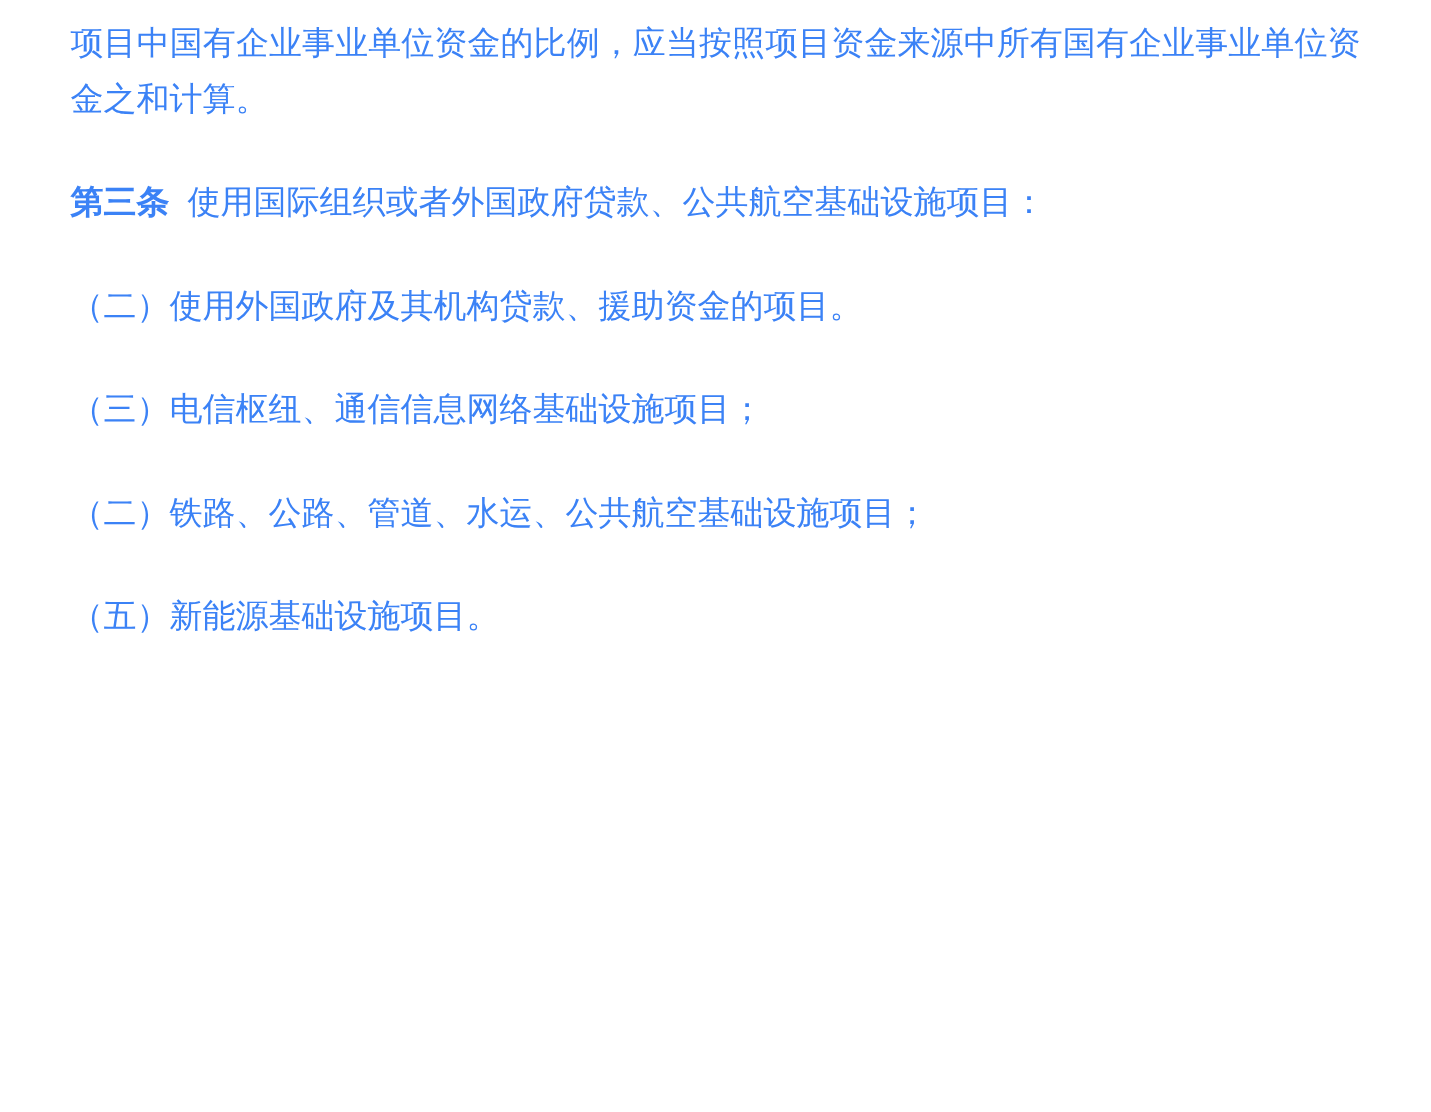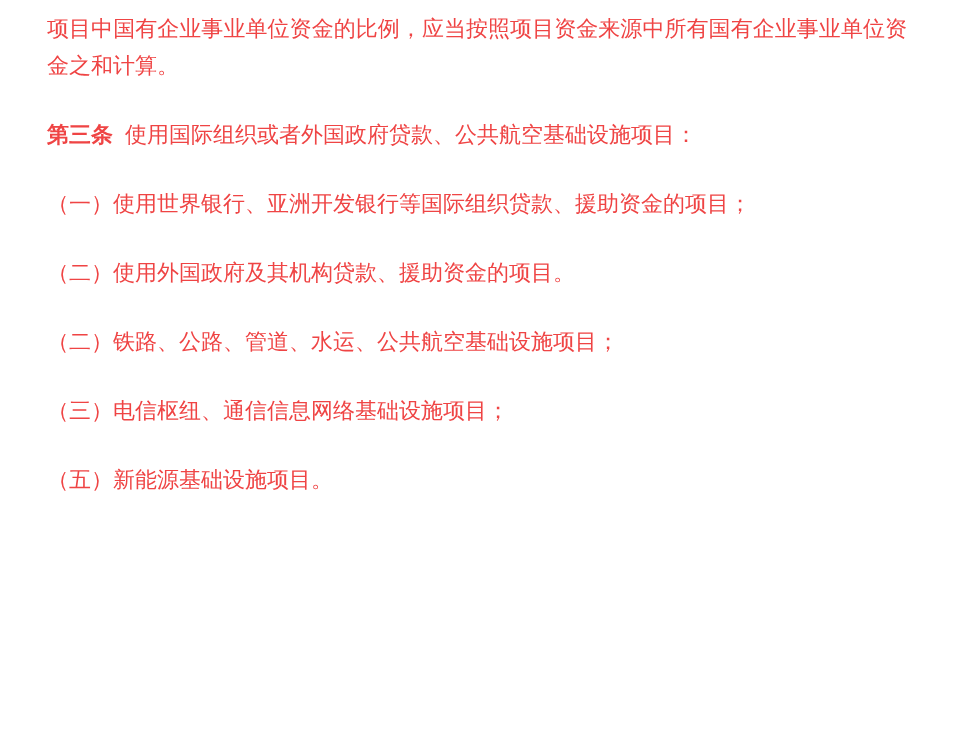--- a/index.html
+++ b/index.html
@@ -8,21 +8,21 @@
     background: #ffffff;
   }
   body {
     width: 954px;
     height: 741px;
     overflow: hidden;
     font-family: "Liberation Sans", sans-serif;
   }
   .doc {
     padding: 10px 47px 16px 47px;
-    color: #ef4444;
+    color: #3b82f6;
     font-size: 22px;
     line-height: 37px;
     word-break: break-all;
     text-align: justify;
     text-justify: inter-ideograph;
   }
   .doc p {
     margin: 32px 0;
   }
   .doc p:first-child {
@@ -32,18 +32,17 @@
     font-weight: 700;
     margin-right: 12px;
   }
 </style>
 </head>
 <body>
 
 <div class="doc">
     <p><span>项目中国有企业事业单位资金的比例，应当按照项目资金来源中所有国有企业事业单位资金之和计算。</span></p>
     <p><b class="article-label">第三条</b><span>使用国际组织或者外国政府贷款、公共航空基础设施项目：</span></p>
-    <p><span>（一）使用世界银行、亚洲开发银行等国际组织贷款、援助资金的项目；</span></p>
     <p><span>（二）使用外国政府及其机构贷款、援助资金的项目。</span></p>
+    <p><span>（三）电信枢纽、通信信息网络基础设施项目；</span></p>
     <p><span>（二）铁路、公路、管道、水运、公共航空基础设施项目；</span></p>
-    <p><span>（三）电信枢纽、通信信息网络基础设施项目；</span></p>
     <p><span>（五）新能源基础设施项目。</span></p>
   </div>
 
 </body></html>

